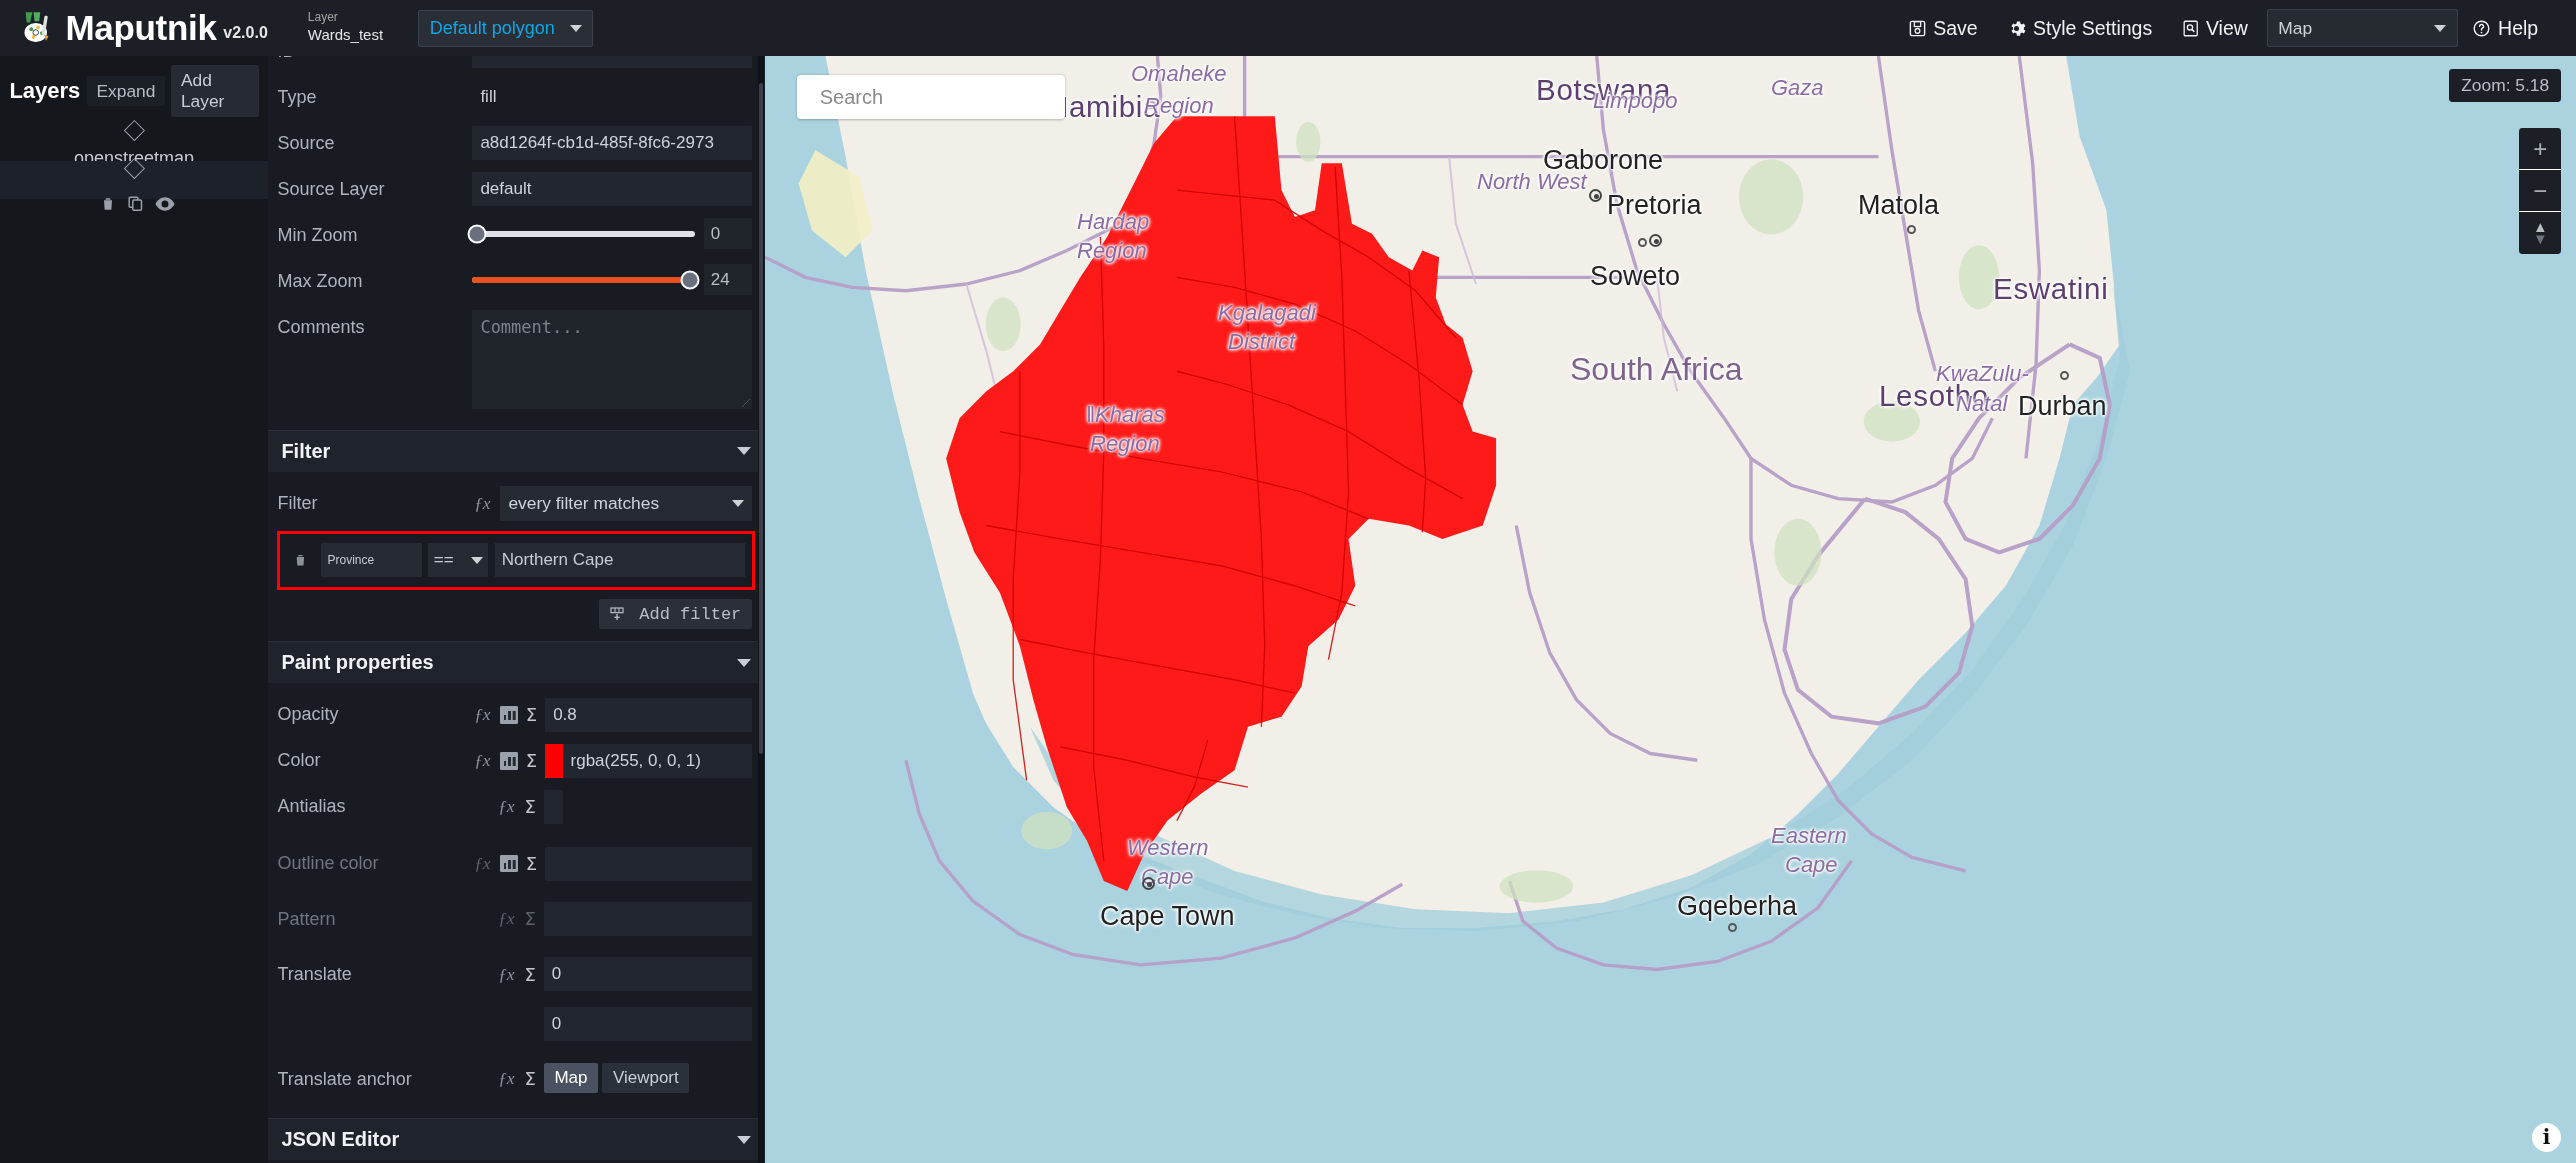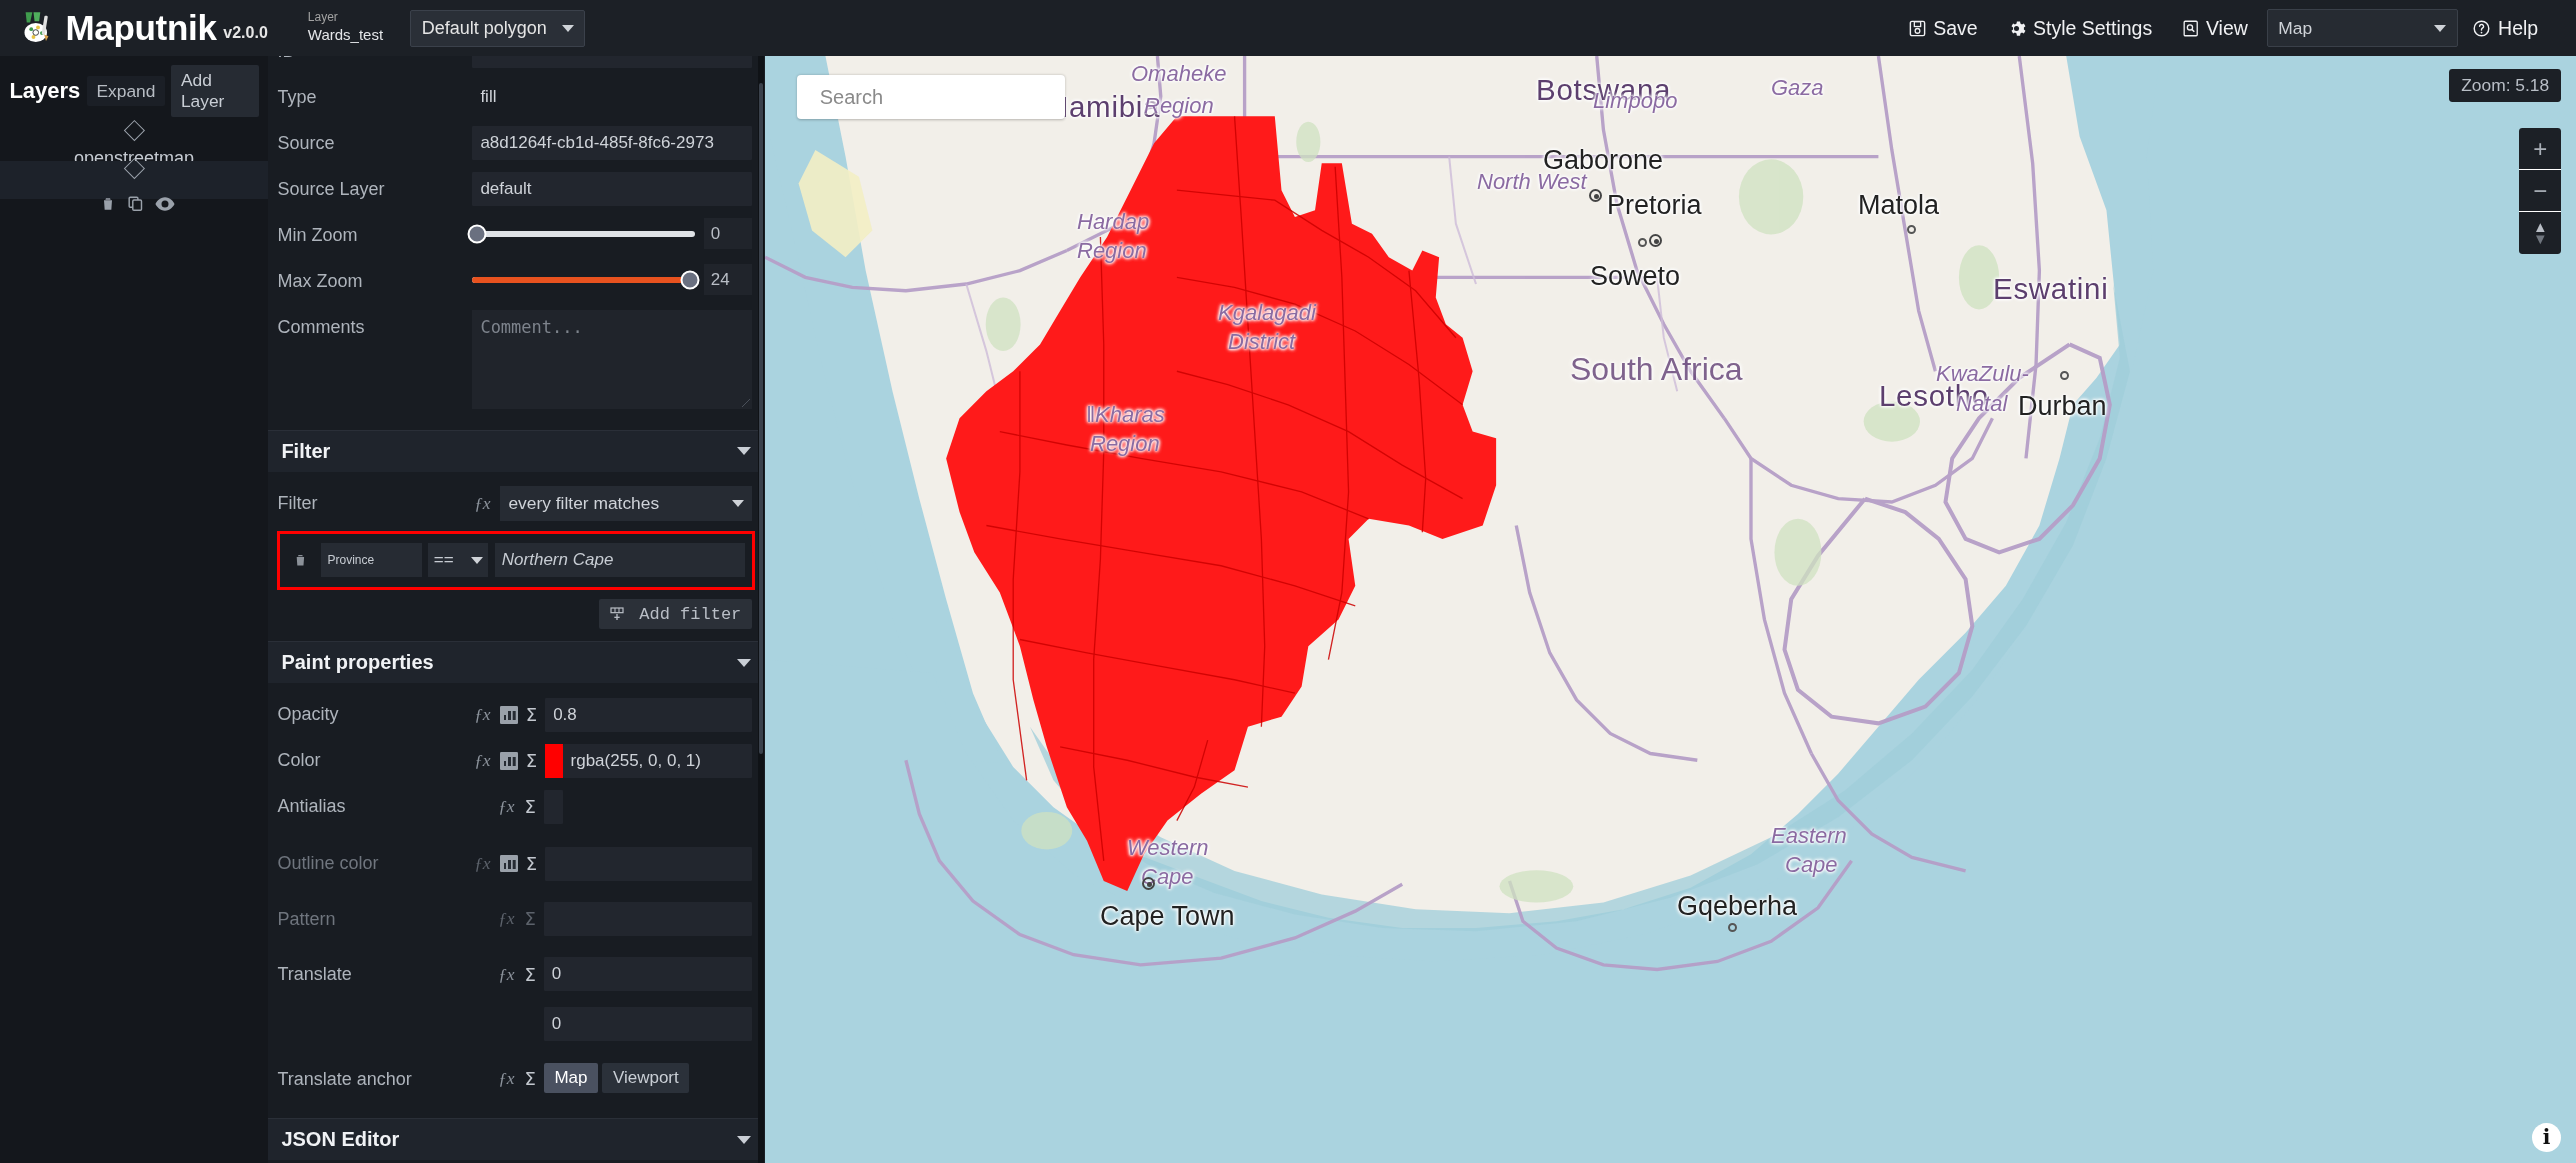--- a/index.html
+++ b/index.html
@@ -20,23 +20,23 @@
   .brand { display: flex; align-items: center; padding-left: 20px; }
   .brand-logo { width: 36px; height: 36px; margin-right: 9.4px; }
   .brand-name { font-size: 35px; color: #fff; font-weight: 600; letter-spacing: -0.3px; }
   .brand-ver { font-size: 16px; color: #e6e6e6; font-weight: 700; margin-left: 6.7px; margin-top: 10.7px; }
 
   .layer-block { margin-left: 40px; display: flex; flex-direction: column; justify-content: center; }
   .layer-kicker { font-size: 12px; color: #a3a3a3; line-height: 13.4px; }
   .layer-name { font-size: 15px; color: #e4e6e9; line-height: 20px; }
 
   .topselect {
-    margin-left: 27px; height: 37px; min-width: 134px;
+    margin-left: 35px; height: 37px; min-width: 134px;
     background: #2a2f37; border: 0.7px solid #3b414b; border-radius: 2px;
-    color: #e5e5e5; font-size: 18px; display: flex; align-items: center;
+    color: #0ea5e9; font-size: 18px; display: flex; align-items: center;
     padding: 0 10.7px; gap: 14.8px; cursor: pointer;
   }
   .caret { width: 0; height: 0; border-left: 6px solid transparent; border-right: 6px solid transparent; border-top: 7.4px solid #cfd3d8; }
 
   .topright { margin-left: auto; display: flex; align-items: center; padding-right: 23px; gap: 0; }
   .tbtn { display: flex; align-items: center; gap: 6.7px; color: #f0f1f3; font-size: 19.5px; padding: 0 14.8px; height: 40px; cursor: pointer; }
   .tbtn svg { display: block; }
   .viewselect {
     margin-left: 4px; width: 191px; height: 38px; background: #262b32; border: 0.7px solid #3a4049;
     border-radius: 2px; display: flex; align-items: center; justify-content: space-between;
@@ -111,21 +111,21 @@
     display: flex; align-items: center; justify-content: space-between; padding: 0 8px; cursor: pointer;
   }
 
   .filter-row-hl {
     margin: 4px 9.4px 0 9.4px; border: 3.4px solid #ff0000; display: flex; align-items: center;
     padding: 9.4px 6.7px; gap: 6.7px;
   }
   .trash-out { width: 27px; display: flex; justify-content: center; flex: none; }
   .f-key { width: 101px; height: 34px; background: #262b33; color: #c7ccd3; font-size: 12px; display:flex; align-items:center; padding: 0 6.7px; }
   .f-op { width: 60px; height: 34px; background: #262b33; color: #c7ccd3; font-size: 17px; display:flex; align-items:center; justify-content: space-between; padding: 0 5.4px; }
-  .f-val { flex: 1; height: 34px; background: #262b33; color: #c7ccd3; font-size: 17px; display:flex; align-items:center; padding: 0 6.7px; font-style: italic; }
+  .f-val { flex: 1; height: 34px; background: #262b33; color: #c7ccd3; font-size: 17px; display:flex; align-items:center; padding: 0 6.7px; }
 
   .addfilter-wrap { display: flex; justify-content: flex-end; padding: 9.4px 12px 0 0; }
   .addfilter { background: #2b3038; color: #b9bec6; font-size: 17px; padding: 5.4px 10.7px; border-radius: 2px; display:flex; align-items:center; gap:14px; cursor: pointer; font-family: Liberation Mono, monospace; }
 
   .swatch { width: 17.4px; height: 34px; background: #ff0000; flex: none; }
   .seg { display: flex; gap: 0; }
   .segbtn { background: #2b313a; color: #c9ced5; font-size: 17px; padding: 5.4px 10.7px; cursor: pointer; border-radius: 2px; }
   .segbtn.active { background: #4a5160; color: #fff; }
   .segbtn + .segbtn { margin-left: 4px; }
 

